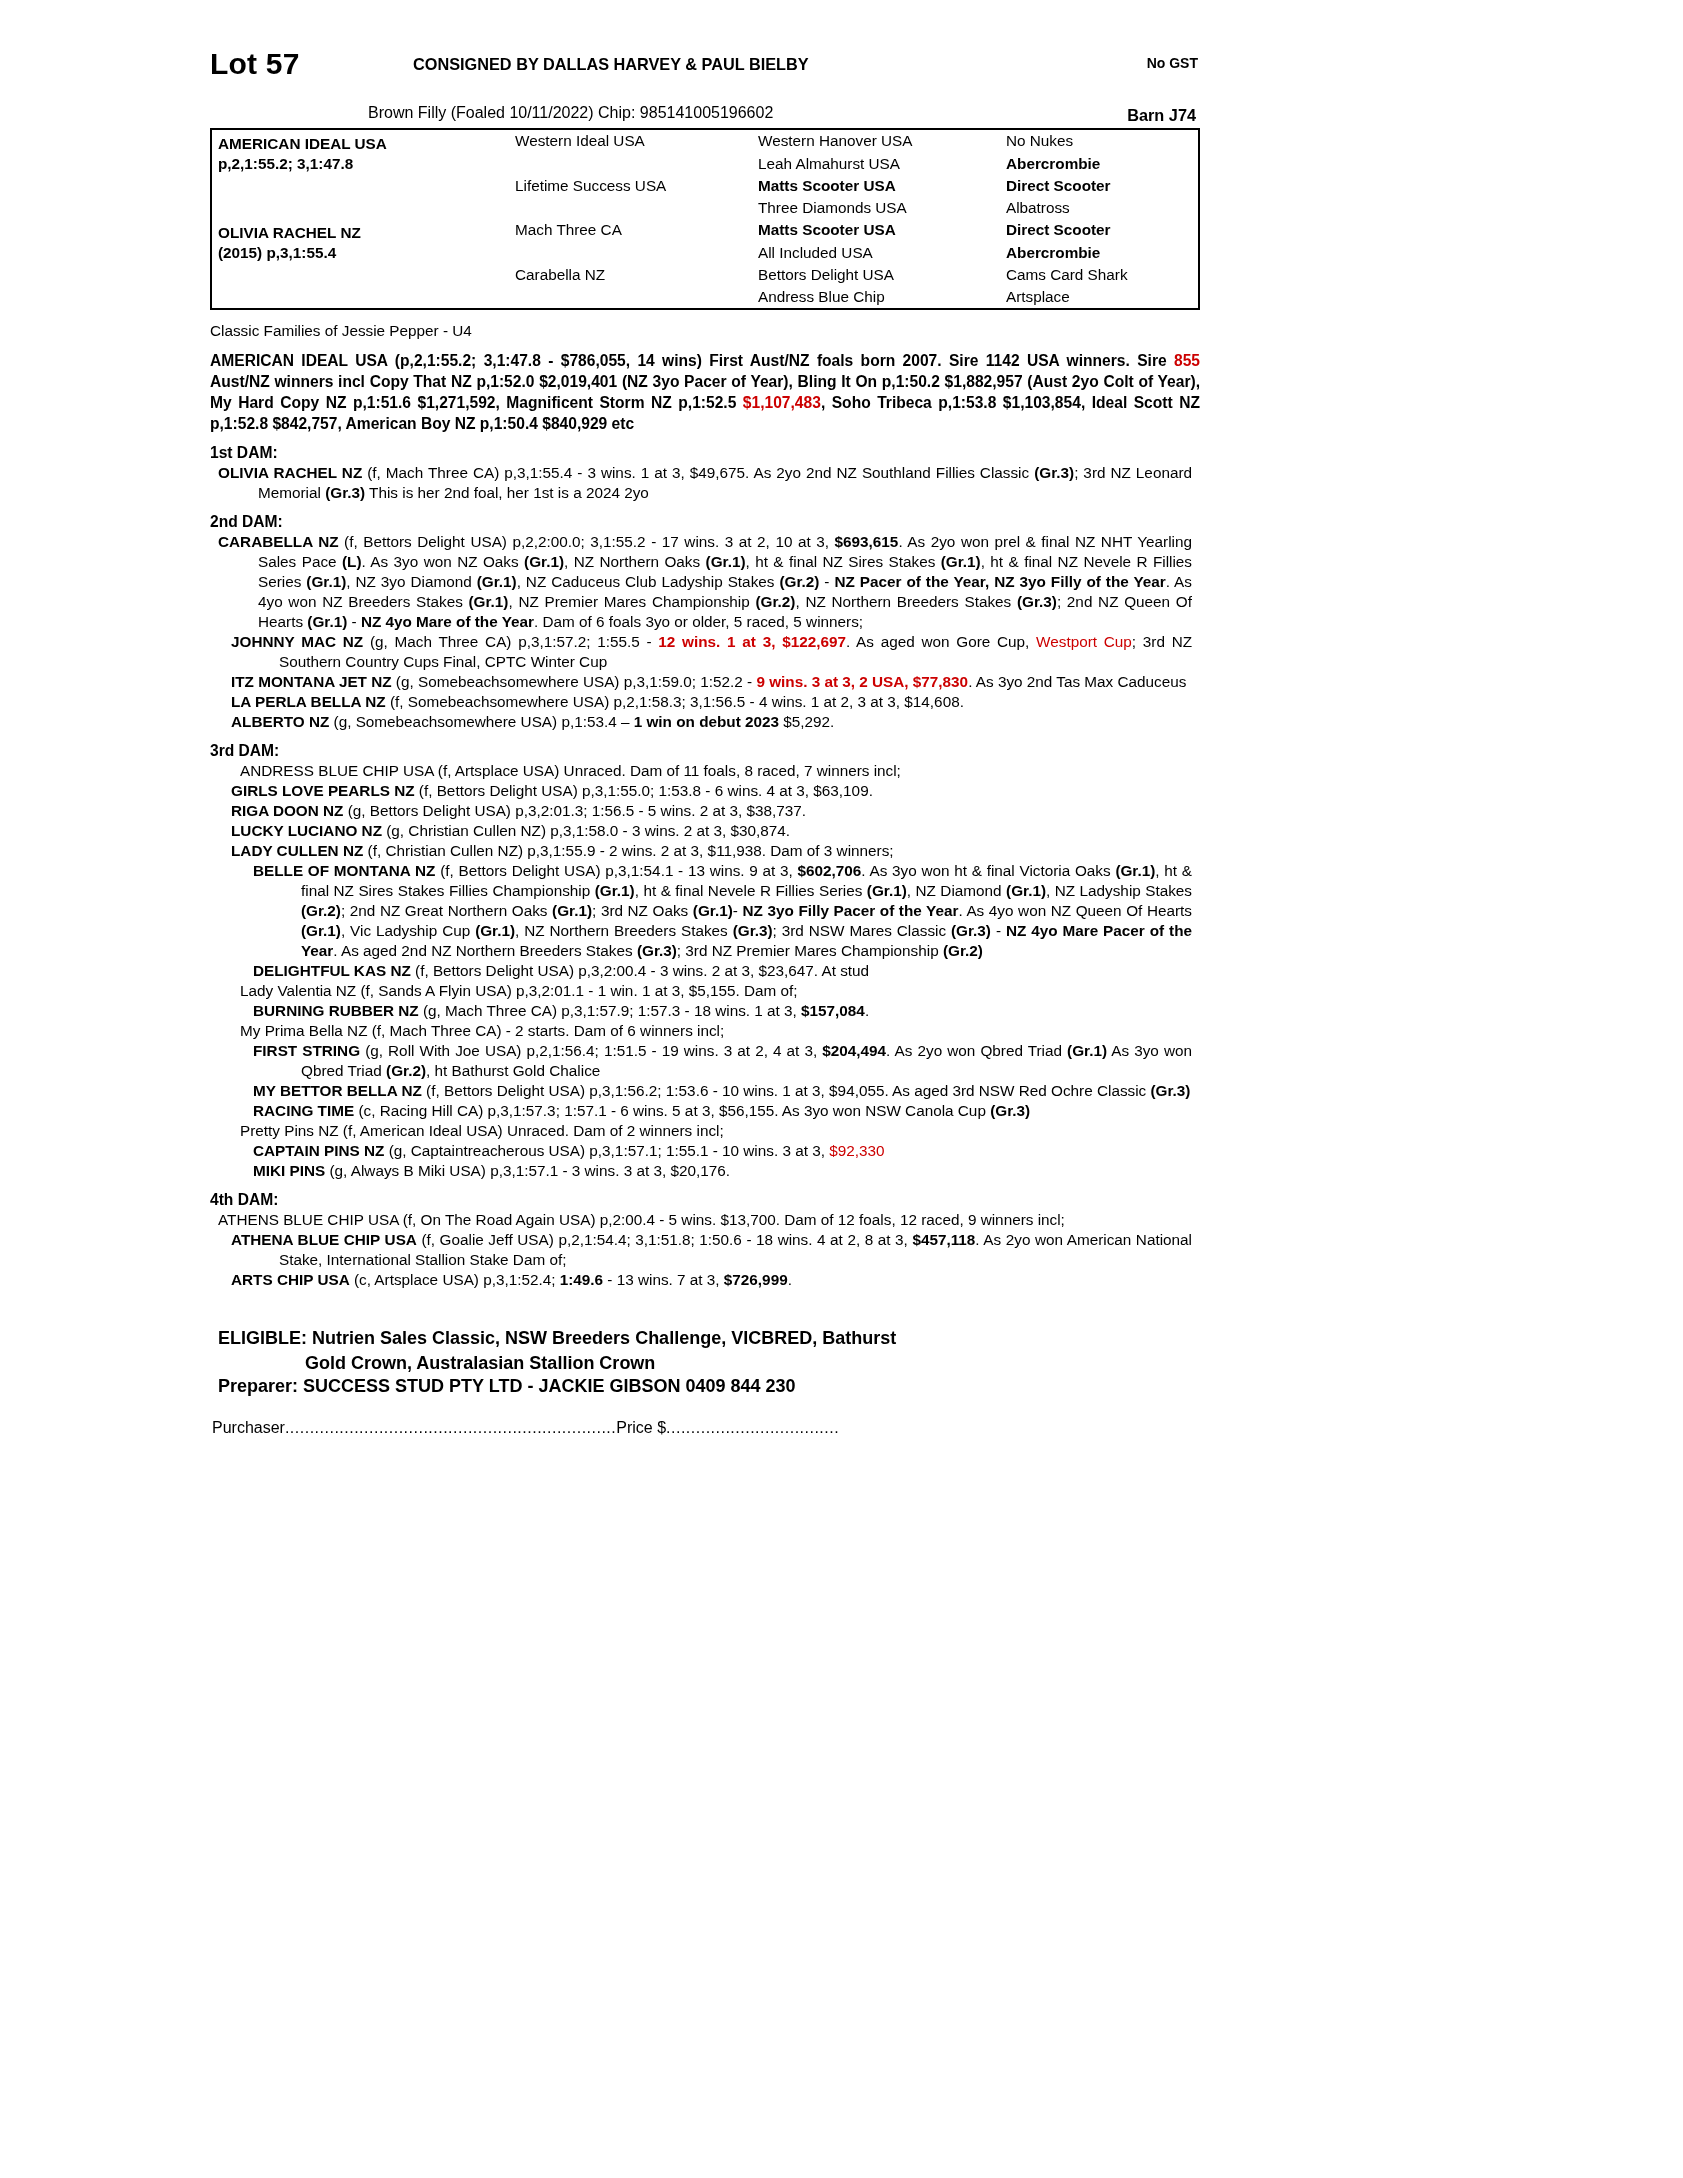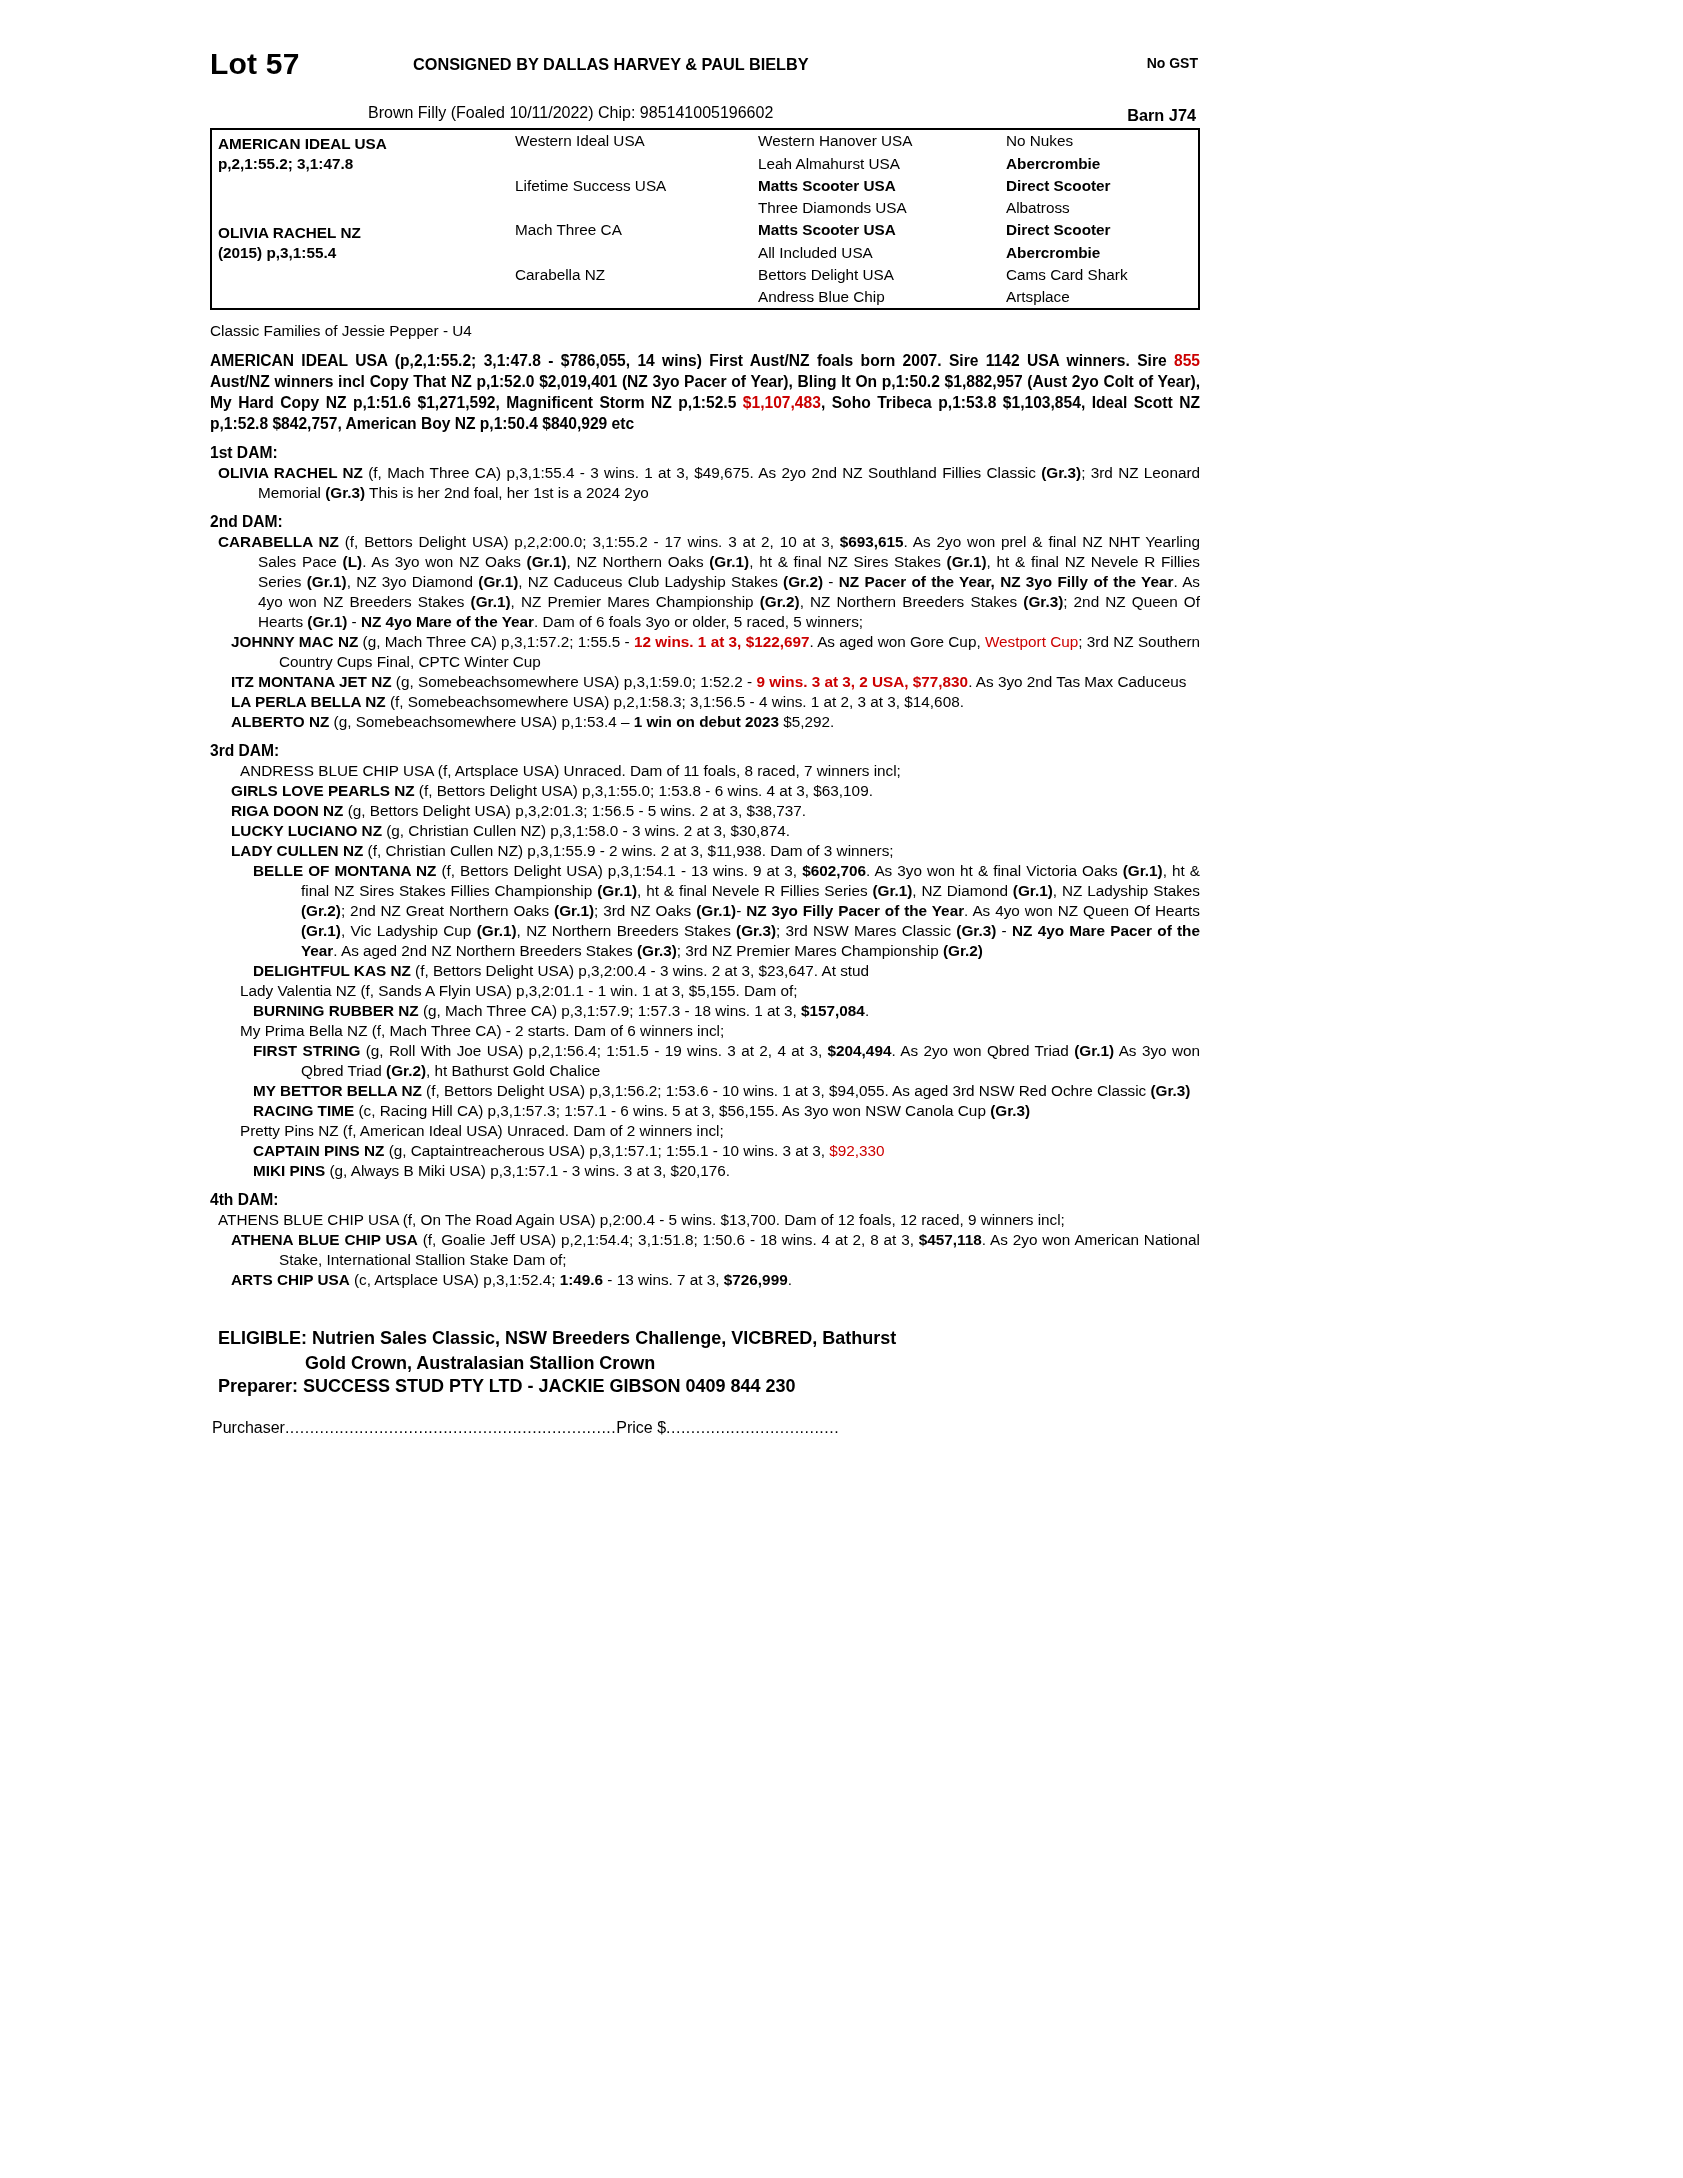--- a/index.html
+++ b/index.html
@@ -110,21 +110,21 @@
     text-align: justify;
   }
   .red { color: #cc0000; }
   .damhead {
     font-weight: bold;
     font-size: 15.6px;
     margin-top: 10px;
     margin-bottom: 1px;
   }
   p.entry {
-    margin: 0 0 0 0;
+    margin: 0 8px 0 0;
     font-size: 15.3px;
     line-height: 20px;
     text-align: justify;
     padding-left: 51px;
     text-indent: -40px;
   }
   p.entry.lvl0 {
     padding-left: 48px;
     text-indent: -40px;
   }

